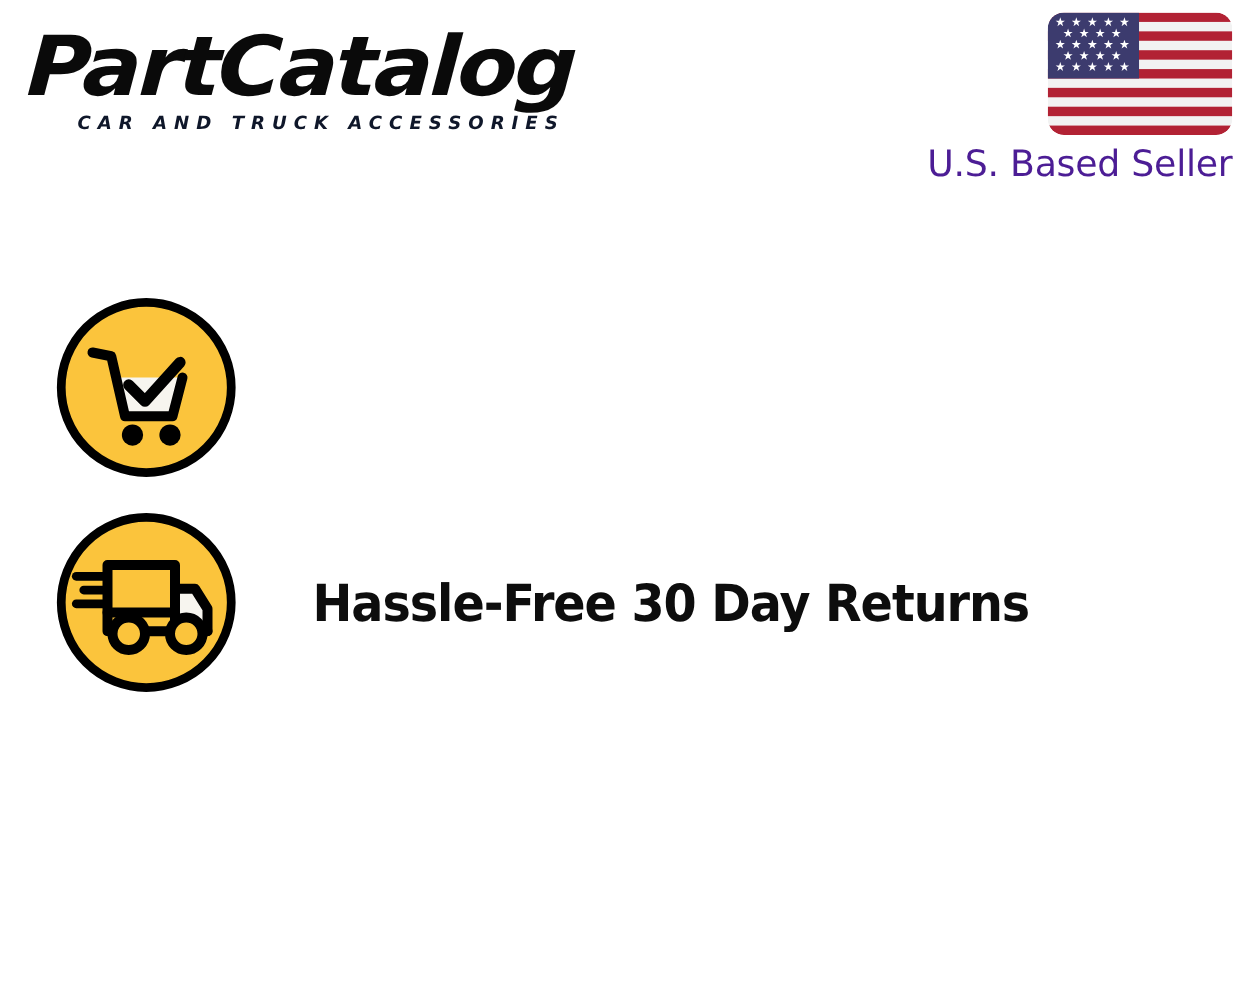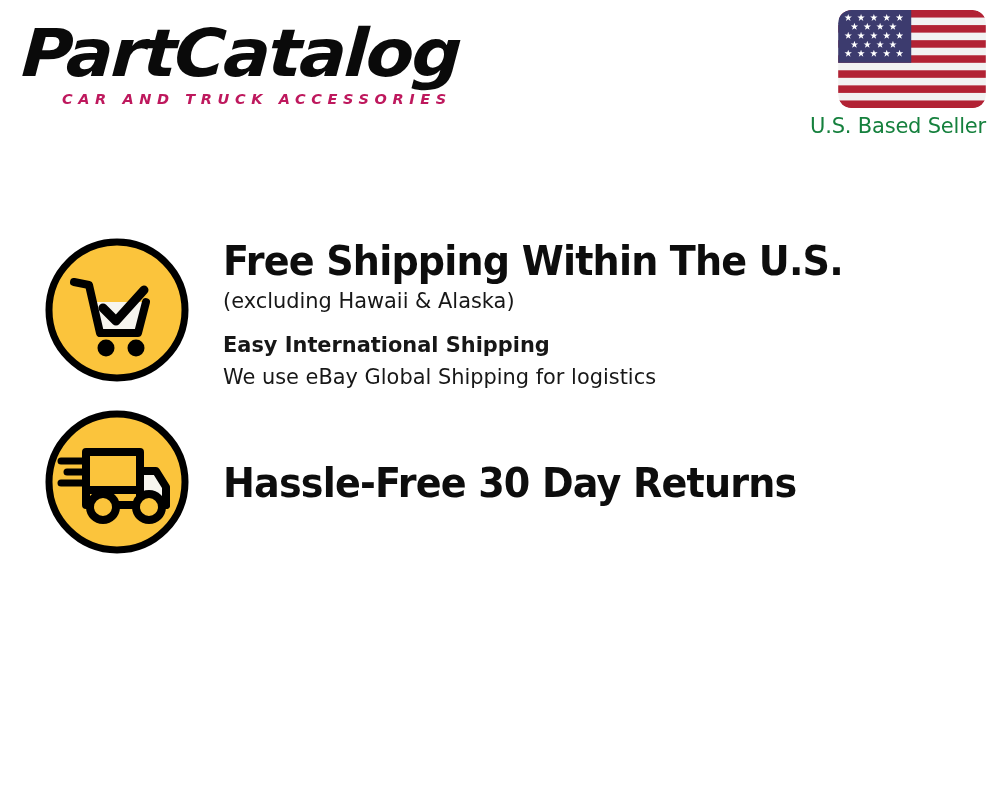--- a/index.html
+++ b/index.html
@@ -43,21 +43,21 @@
     white-space: nowrap;
     transform: scaleX(1.06) skewX(-3deg);
     transform-origin: left top;
   }
   #brand-tagline {
     font-family: "DejaVu Sans", sans-serif;
     font-weight: bold;
     font-style: italic;
     font-size: 14.5px;
     letter-spacing: 5.6px;
-    color: #be185d;
+    color: #0f172a;
     white-space: nowrap;
     margin-top: 1px;
     margin-left: 38px;
   }
 
   #seller-badge {
     position: absolute;
     right: 14px;
     top: 10px;
     width: 270px;
@@ -66,24 +66,24 @@
   #us-flag {
     display: block;
     margin-left: auto;
     width: 148px;
     height: 98px;
     border-radius: 13px;
   }
   #seller-label {
     margin-top: 6px;
     font-family: "DejaVu Sans", sans-serif;
-    font-size: 21px;
+    font-size: 29px;
     font-weight: normal;
     letter-spacing: -0.2px;
-    color: #15803d;
+    color: #4c1d95;
     white-space: nowrap;
   }
 
   
   #features {
     position: absolute;
     left: 0;
     top: 236px;
     width: 1000px;
   }
@@ -125,21 +125,21 @@
     transform: scaleX(0.95);
     transform-origin: left center;
   }
   .feature-sub.strong { font-weight: bold; margin-top: 14px; }
   .feature-sub.plain  { margin-top: 2px; }
 
   
   #row-shipping { height: 172px; }
   #row-shipping .feature-text { padding-top: 2px; }
 
-  #row-returns  { height: 172px; }
+  #row-returns  { height: 172px; gap: 27px; }
   #row-returns .feature-text { padding-top: 52px; }
 
   #row-sameday  { height: 160px; }
   #row-sameday .feature-text { padding-top: 52px; }
 </style>
 </head>
 <body>
 
 <div id="header">
 
@@ -205,26 +205,20 @@
     <div class="feature-icon">
       <svg viewBox="0 0 148 148">
         <circle cx="74" cy="74" r="68" fill="#FBC43C" stroke="#000000" stroke-width="7"></circle>
         <path d="M46 66 L101 66 L93 97 L57 97 Z" fill="#F7F5EF"></path>
         <path d="M31 46 L46 49 L57 97 L95 97 L103 66" fill="none" stroke="#000000" stroke-width="8" stroke-linecap="round" stroke-linejoin="round"></path>
         <path d="M60 72 L73 85 L101 54" fill="none" stroke="#000000" stroke-width="9" stroke-linecap="round" stroke-linejoin="round"></path>
         <circle cx="63" cy="112" r="8.5" fill="#000000"></circle>
         <circle cx="93" cy="112" r="8.5" fill="#000000"></circle>
       </svg>
     </div>
-    <div class="feature-text">
-      <div class="feature-title">Free Shipping Within The U.S.</div>
-      <div class="feature-sub plain">(excluding Hawaii &amp; Alaska)</div>
-      <div class="feature-sub strong">Easy International Shipping</div>
-      <div class="feature-sub plain">We use eBay Global Shipping for logistics</div>
-    </div>
   </div>
 
   <div class="feature-row" id="row-returns">
     <div class="feature-icon">
       <svg viewBox="0 0 148 148">
         <circle cx="74" cy="74" r="68" fill="#FBC43C" stroke="#000000" stroke-width="7"></circle>
         <path d="M96 63 L112 63 L122 78 L122 96 L96 96 Z" fill="#F7F5EF"></path>
         <rect x="43" y="44" width="54" height="38" fill="#FBC43C" stroke="#000000" stroke-width="8" stroke-linejoin="round"></rect>
         <path d="M97 63 L113 63 L123 79 L123 97 L97 97 Z" fill="none" stroke="#000000" stroke-width="8" stroke-linejoin="round"></path>
         <path d="M43 82 L43 97 L123 97" fill="none" stroke="#000000" stroke-width="8" stroke-linecap="round" stroke-linejoin="round"></path>

